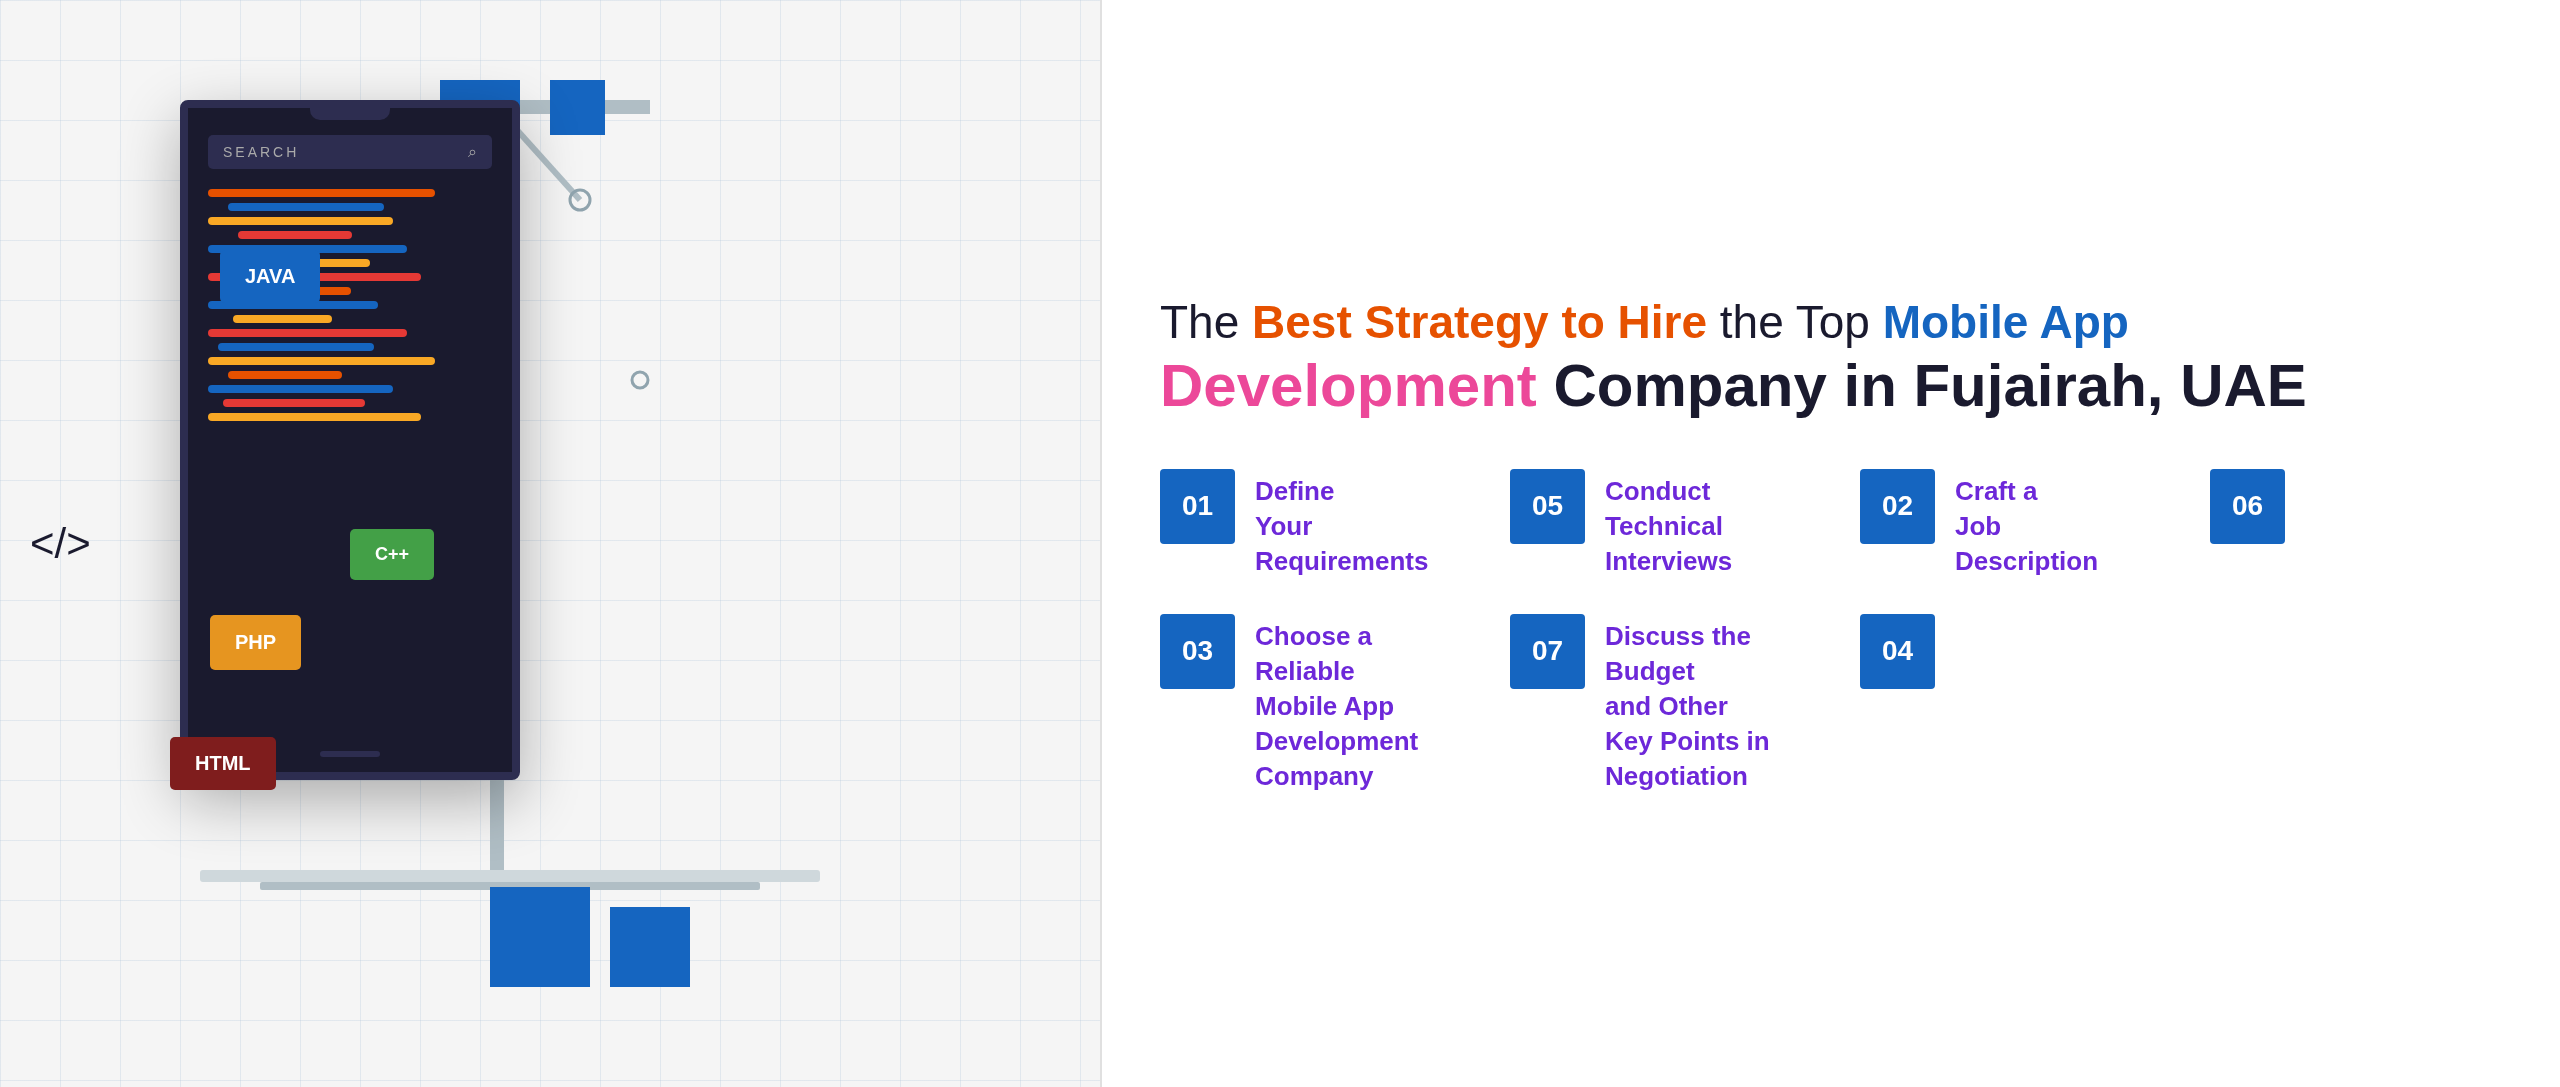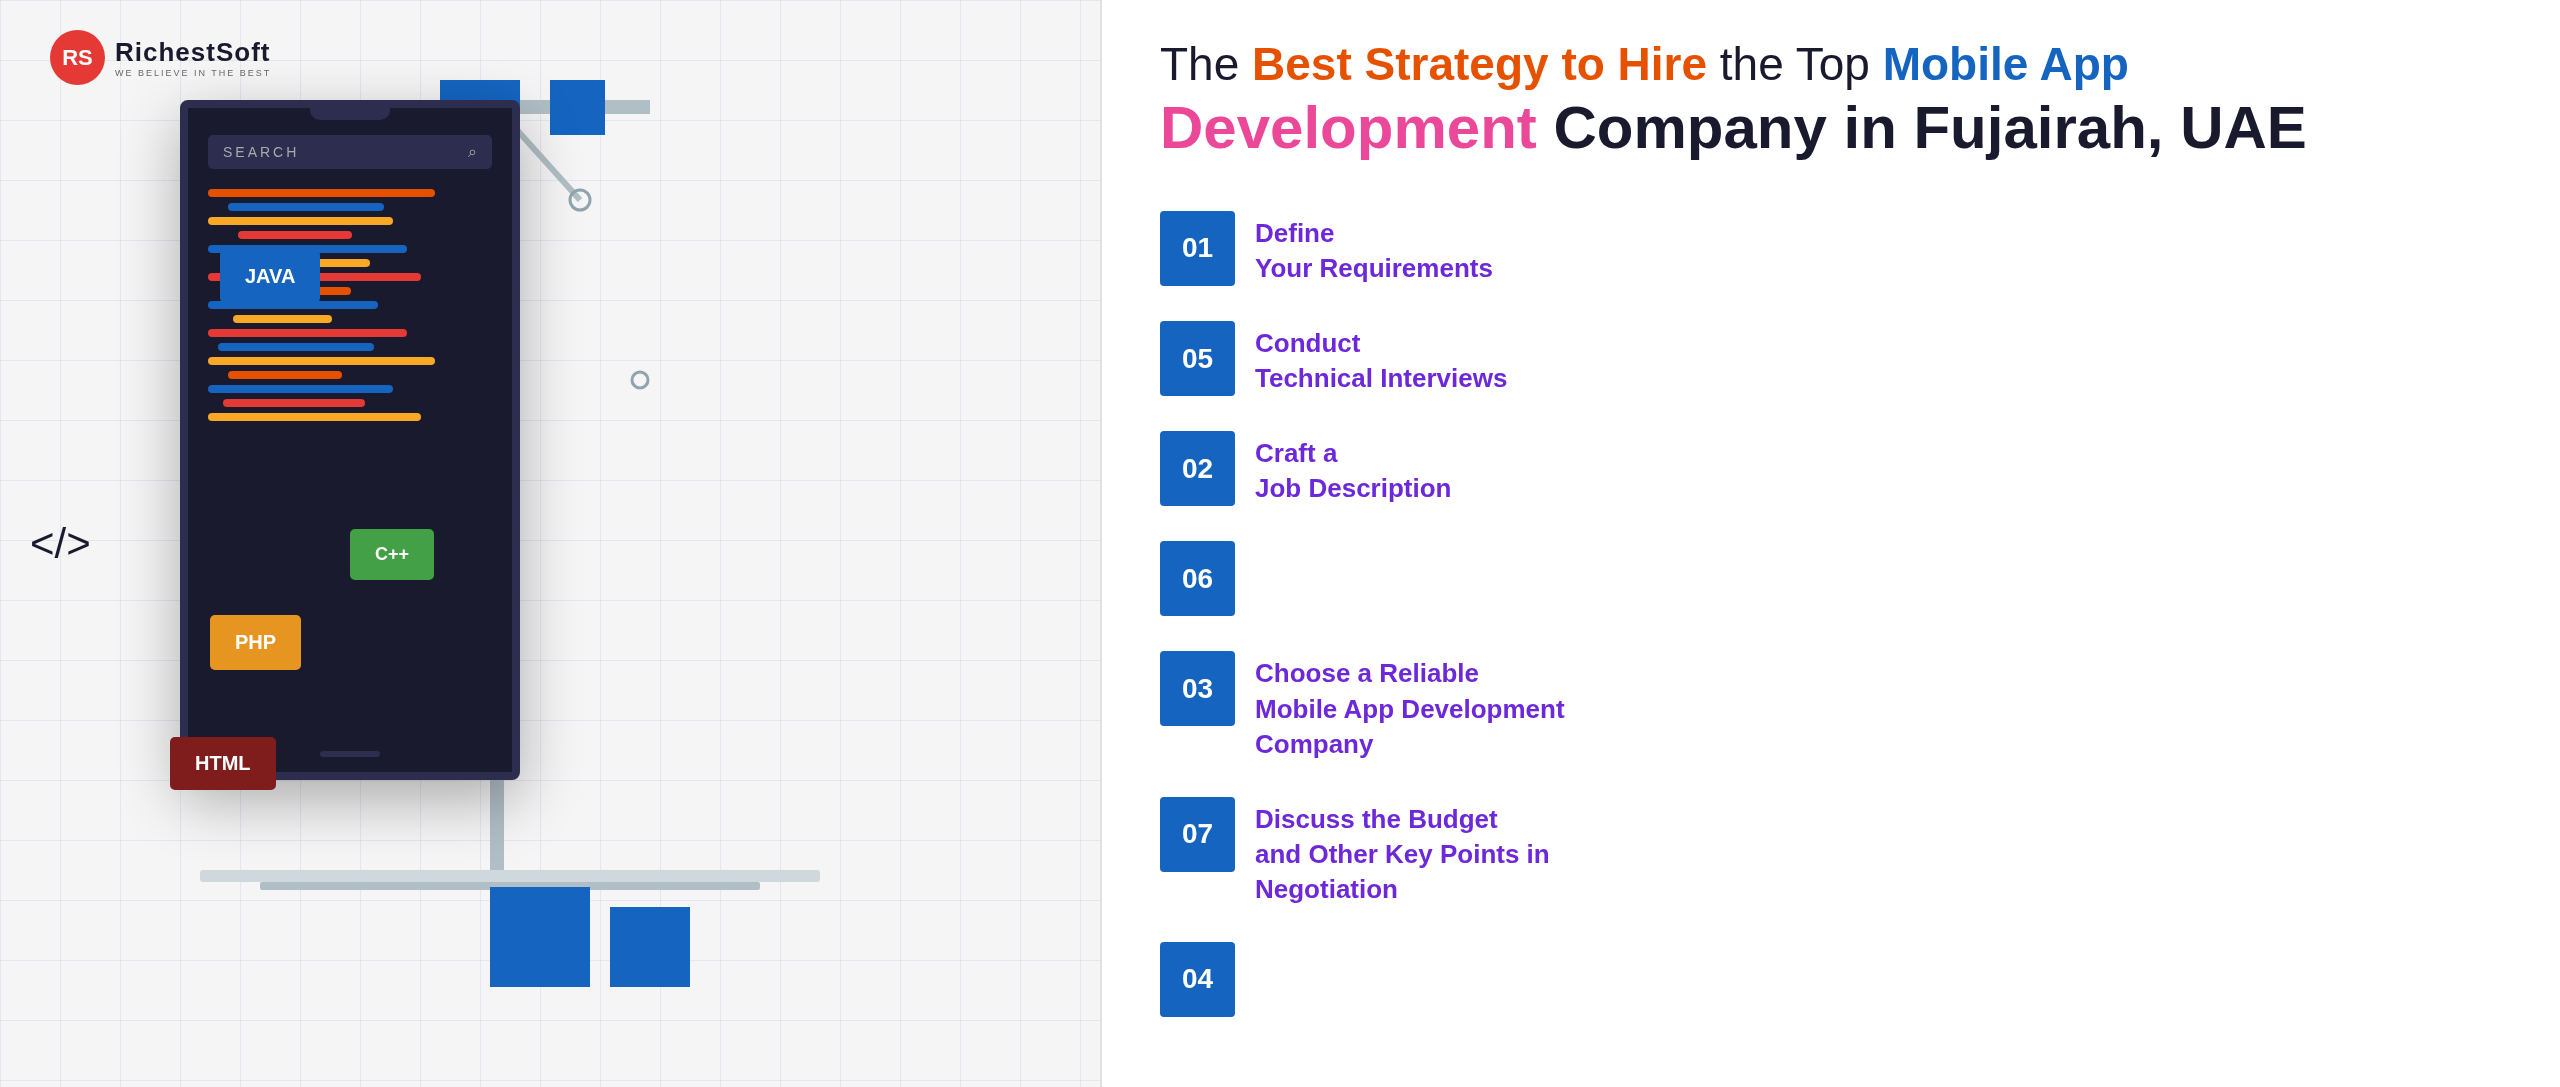--- a/index.html
+++ b/index.html
@@ -309,21 +309,21 @@
       text-align: right;
     }
 
     .title-line2 .company-word {
       color: #1a1a2e;
     }
 
     
     .steps-grid {
       display: grid;
-      grid-template-columns: 1fr;
+      grid-template-columns: 1fr 1fr 1fr 1fr;
       gap: 35px 80px;
     }
 
     .step-item {
       display: flex;
       align-items: flex-start;
       gap: 20px;
     }
 
     .step-number {
@@ -366,31 +366,20 @@
   </style>
 </head>
 <body>
 
 <div class="page-wrapper">
 
   <div class="divider"></div>
 
   <div class="left-section">
 
-    <div class="logo">
-
-      <svg class="logo-icon" viewBox="0 0 55 55">
-        <circle cx="27.5" cy="27.5" r="27.5" fill="#e53935"></circle>
-        <text x="27.5" y="35" text-anchor="middle" fill="white" font-size="22" font-weight="900">RS</text>
-      </svg>
-      <div class="logo-text">
-        <span class="logo-name">RichestSoft</span>
-        <span class="logo-tagline">WE BELIEVE IN THE BEST</span>
-      </div>
-    </div>
 
     <div class="code-tag">&lt;/&gt;</div>
 
     <svg class="crane-svg" viewBox="0 0 1100 1087">
 
       <rect x="490" y="100" width="14" height="780" fill="#b0bec5"></rect>
 
       <rect x="330" y="100" width="320" height="14" fill="#b0bec5"></rect>
 
       <line x1="490" y1="100" x2="400" y2="200" stroke="#b0bec5" stroke-width="6"></line>

